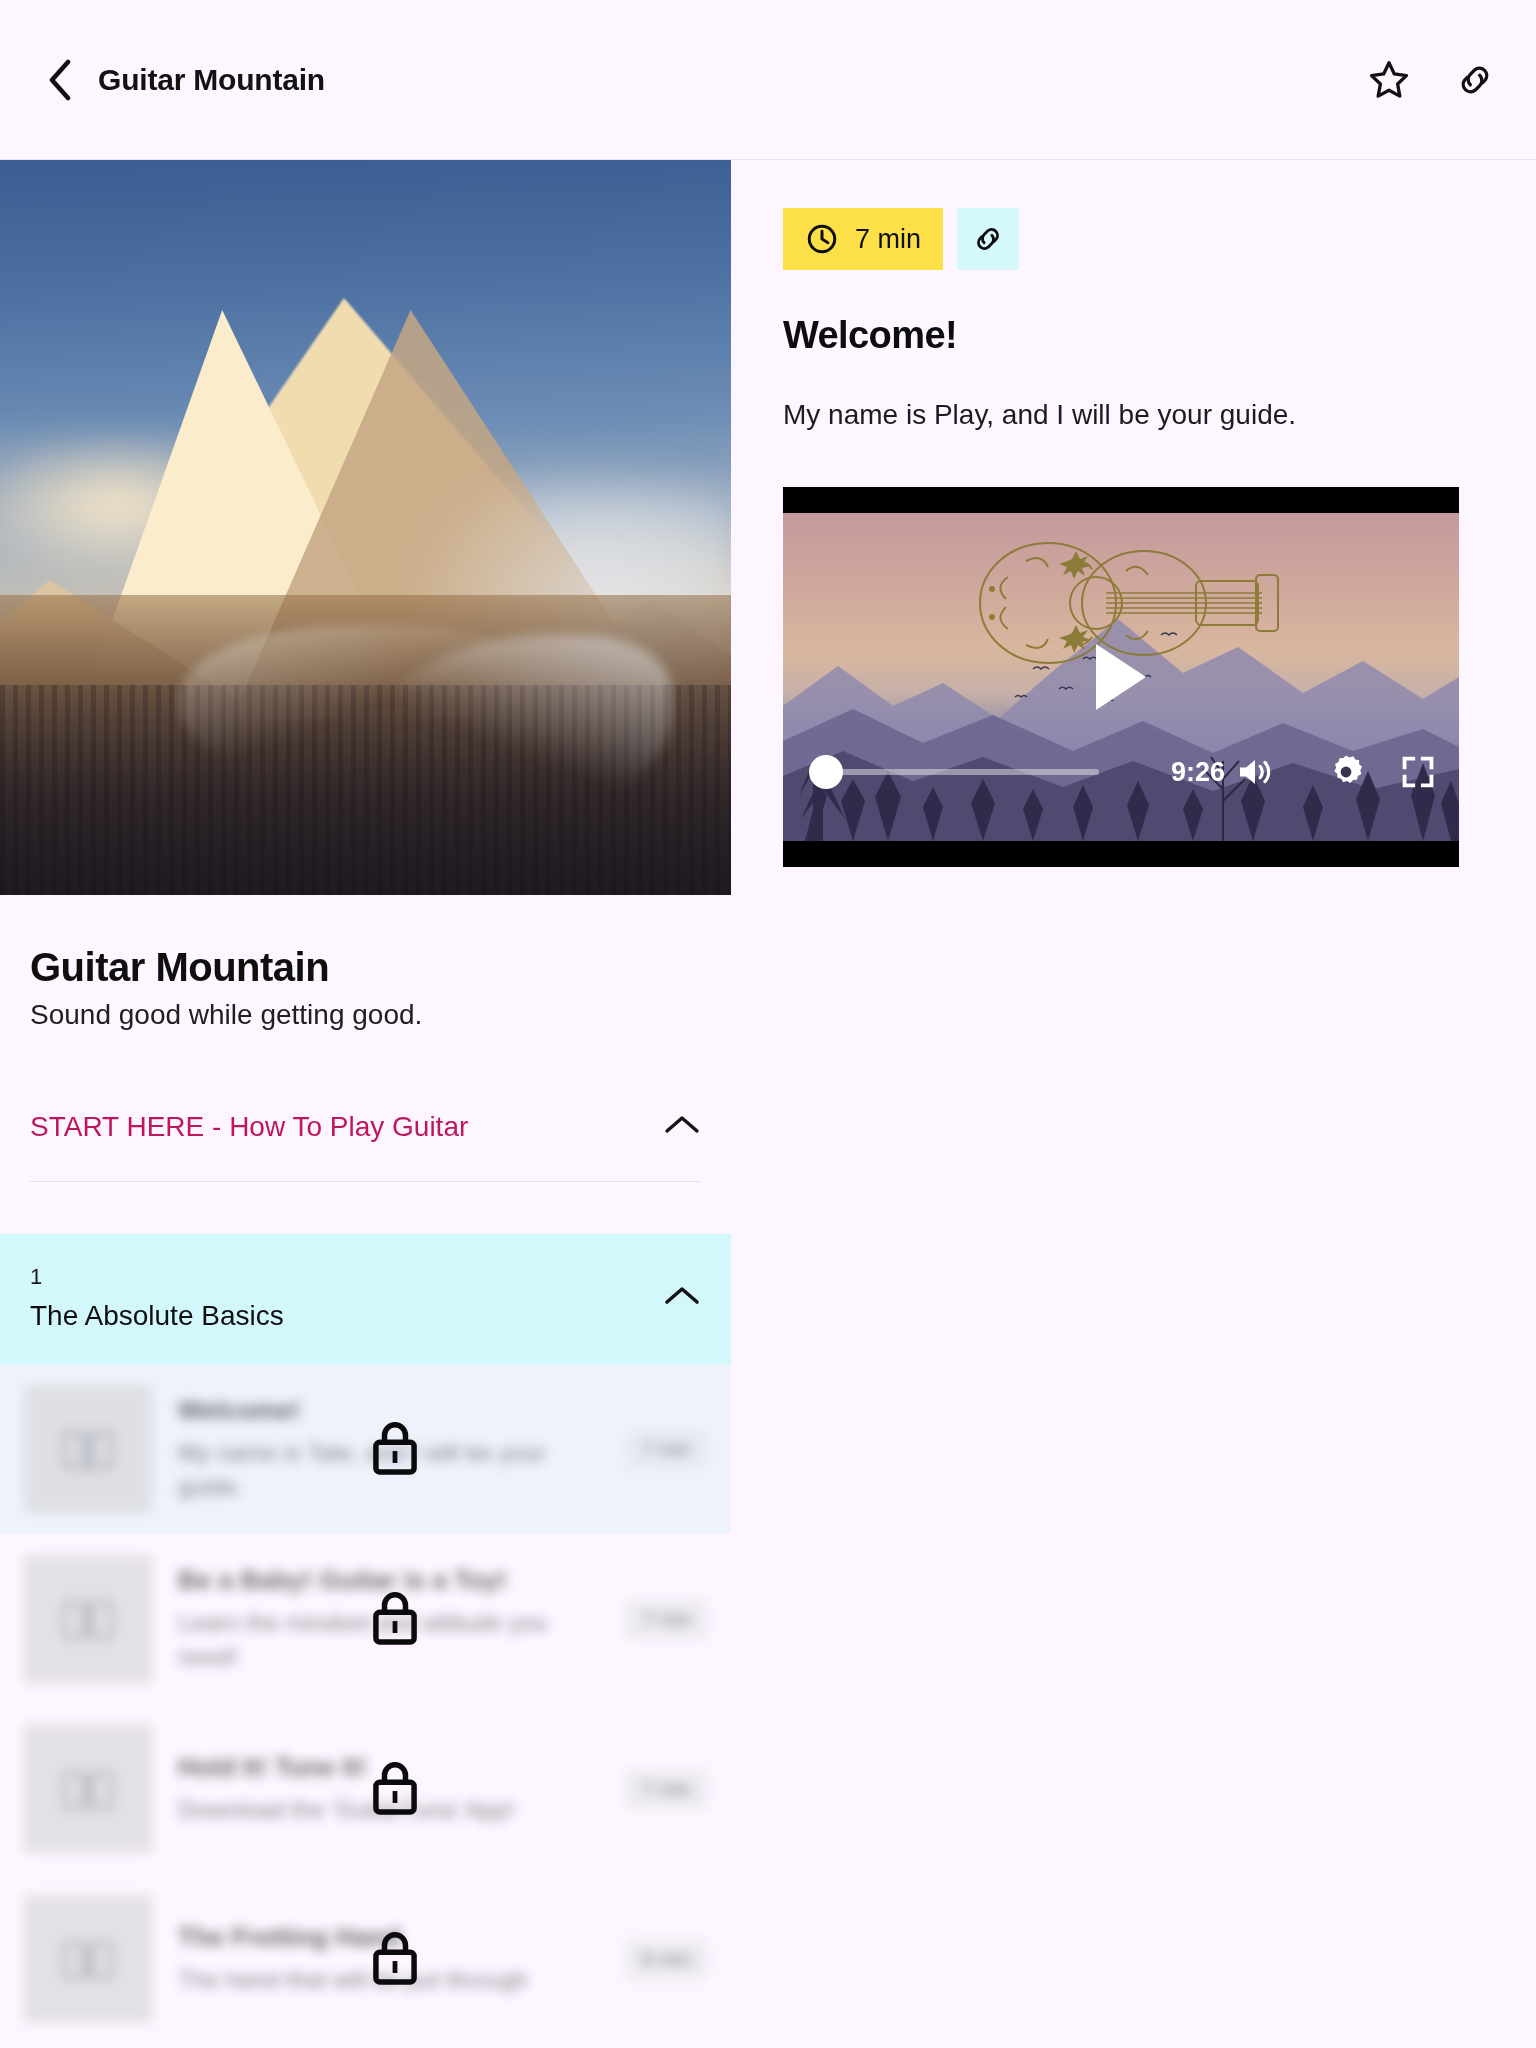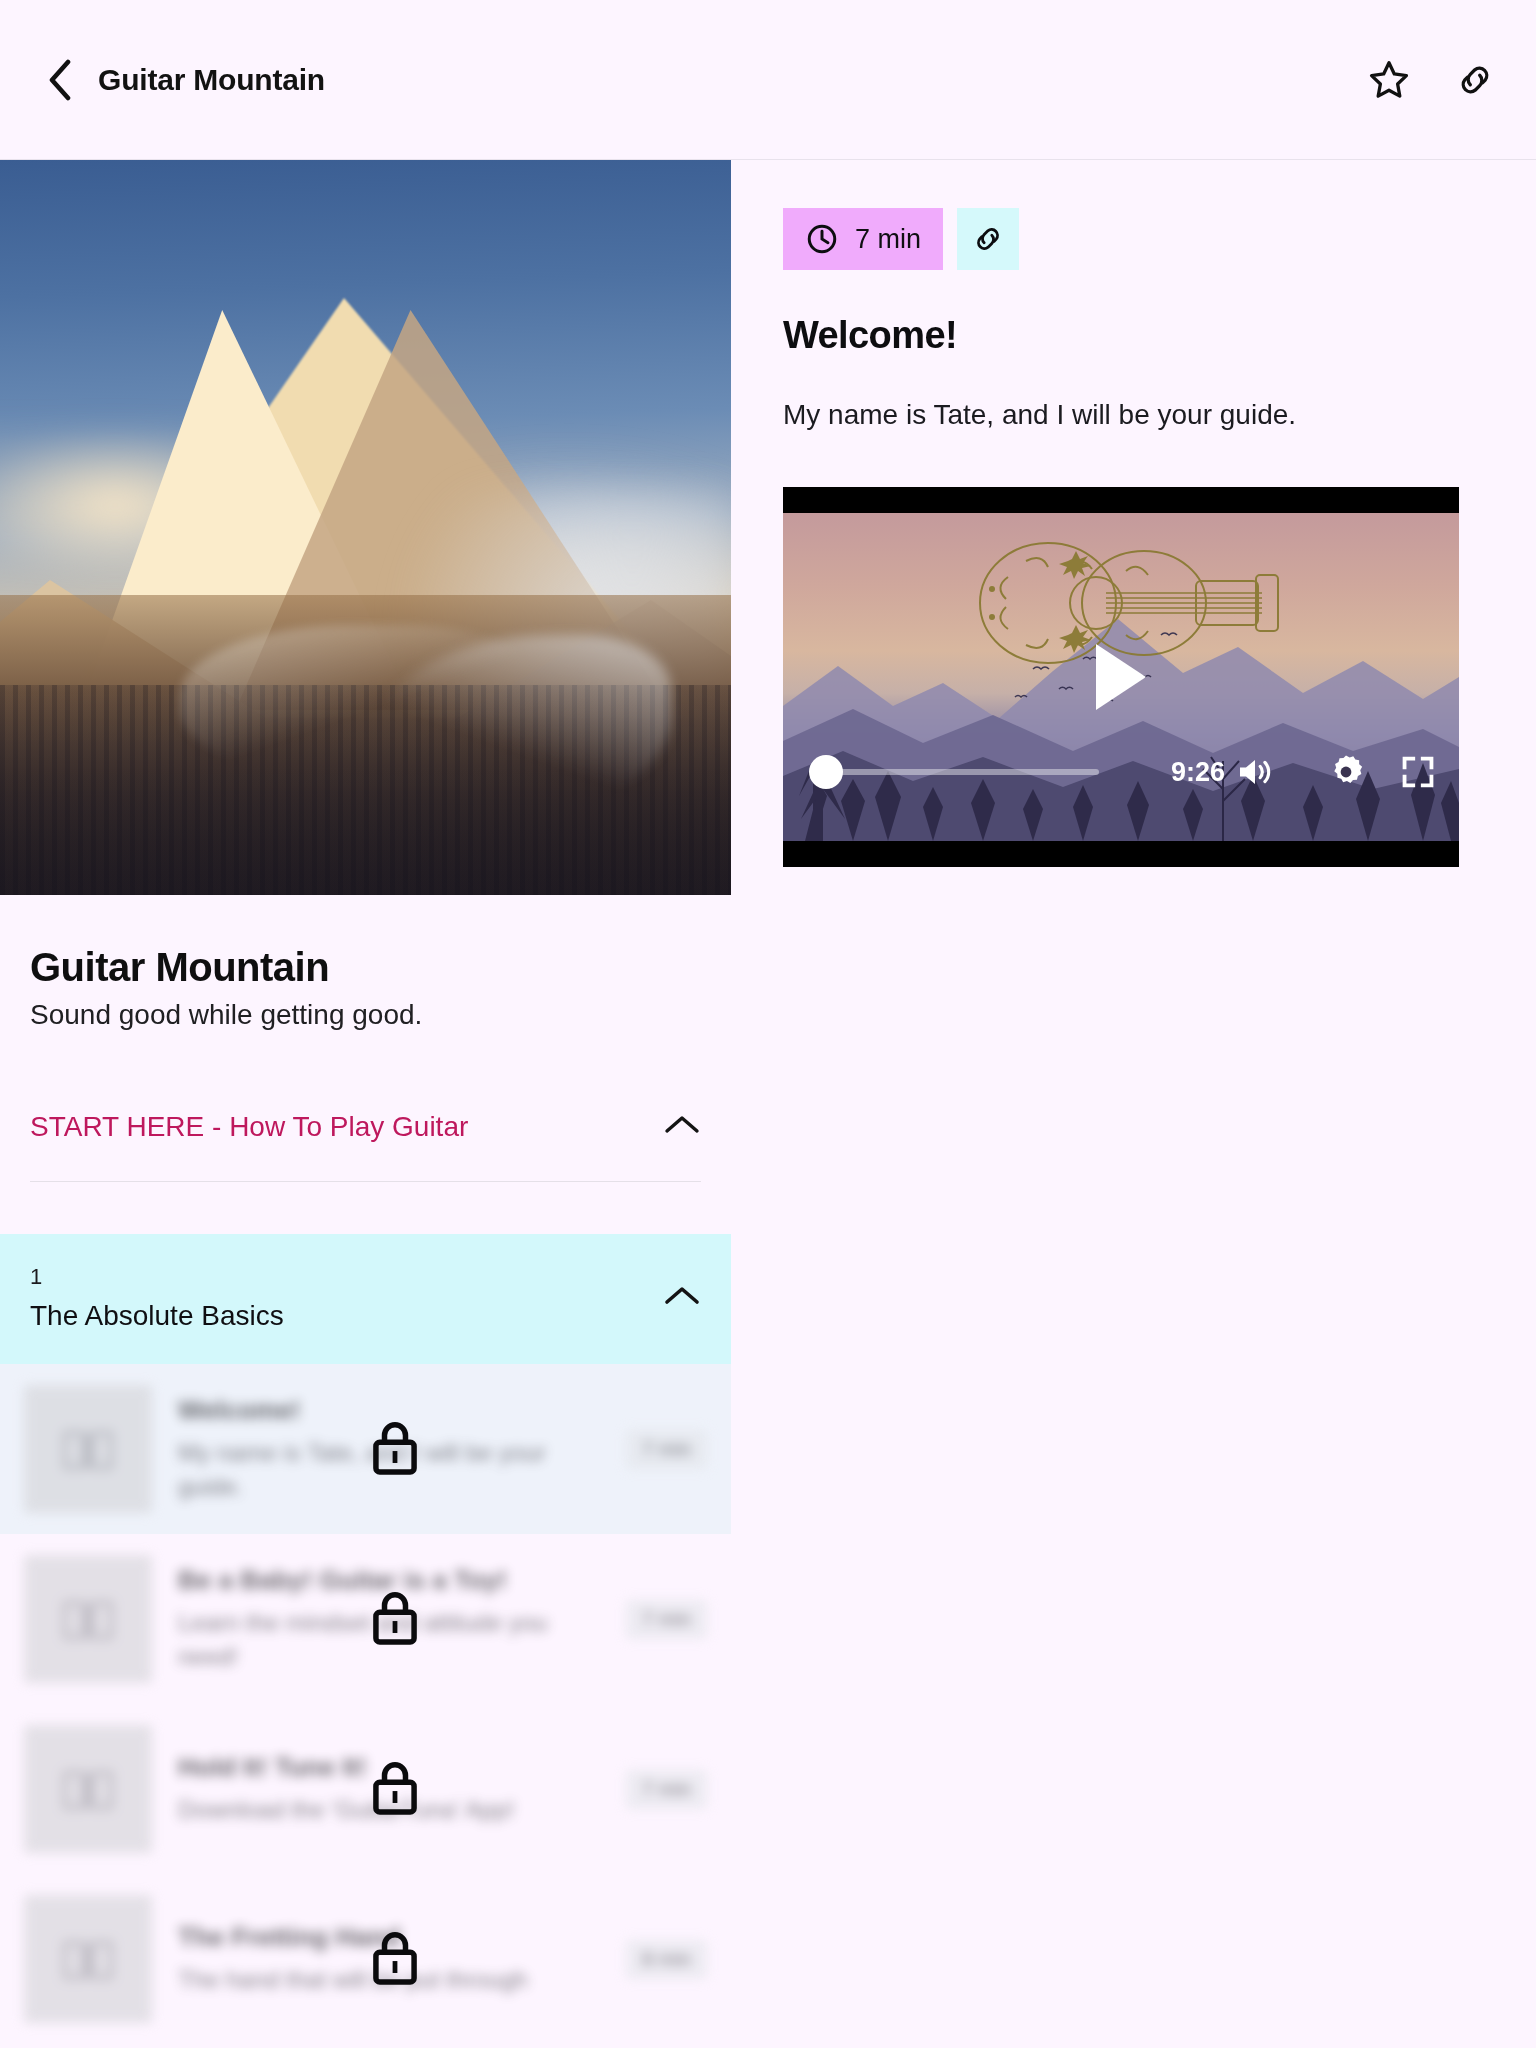--- a/index.html
+++ b/index.html
@@ -265,21 +265,21 @@
     position: absolute;
     left: 366px;
     top: 50%;
     transform: translateY(-50%);
     z-index: 3;
   }
 
   
   .badges { display: flex; align-items: center; gap: 14px; }
   .badge {
-    background: #f0abfc;
+    background: #fde047;
     height: 62px;
     display: flex; align-items: center; gap: 16px;
     padding: 0 22px;
     cursor: pointer;
   }
   .badge-text { font-size: 27px; color: #0f0f12; }
   .badge-sq {
     background: #d5f9fb;
     width: 62px; height: 62px;
     display: flex; align-items: center; justify-content: center;
@@ -591,21 +591,21 @@
       </div>
       <div class="badge-sq">
         <svg width="34" height="34" viewBox="0 0 24 24">
           <path d="M9.3 14.7a4.2 4.2 0 0 1 0-5.9l2.6-2.6a4.2 4.2 0 0 1 5.9 5.9l-1.4 1.4" fill="none" stroke="#0d0d10" stroke-width="2" stroke-linecap="round"></path>
           <path d="M14.7 9.3a4.2 4.2 0 0 1 0 5.9l-2.6 2.6a4.2 4.2 0 0 1-5.9-5.9l1.4-1.4" fill="none" stroke="#0d0d10" stroke-width="2" stroke-linecap="round"></path>
         </svg>
       </div>
     </div>
 
     <div class="lesson-heading">Welcome!</div>
-    <div class="lesson-body">My name is Tate, and I will be your guide.</div>
+    <div class="lesson-body">My name is Play, and I will be your guide.</div>
 
     <div class="player">
       <div class="player-stage">
 
         <svg class="vid-mountains" viewBox="0 0 676 230" preserveAspectRatio="none">
           <path d="M0 95 L55 55 L110 95 L160 72 L215 108 L270 60 L335 8 L400 62 L455 36 L520 82 L580 50 L640 88 L676 66 L676 230 L0 230 Z" fill="#8f8aae" opacity="0.85"></path>
           <path d="M0 130 L70 98 L140 132 L210 104 L290 140 L360 110 L430 142 L500 112 L570 140 L640 118 L676 136 L676 230 L0 230 Z" fill="#6d6790" opacity="0.9"></path>
           <path d="M0 165 L60 140 L130 170 L200 146 L280 176 L350 150 L430 180 L510 152 L590 178 L676 158 L676 230 L0 230 Z" fill="#4e4a70"></path>
 
           <g fill="#2f2b4a">

